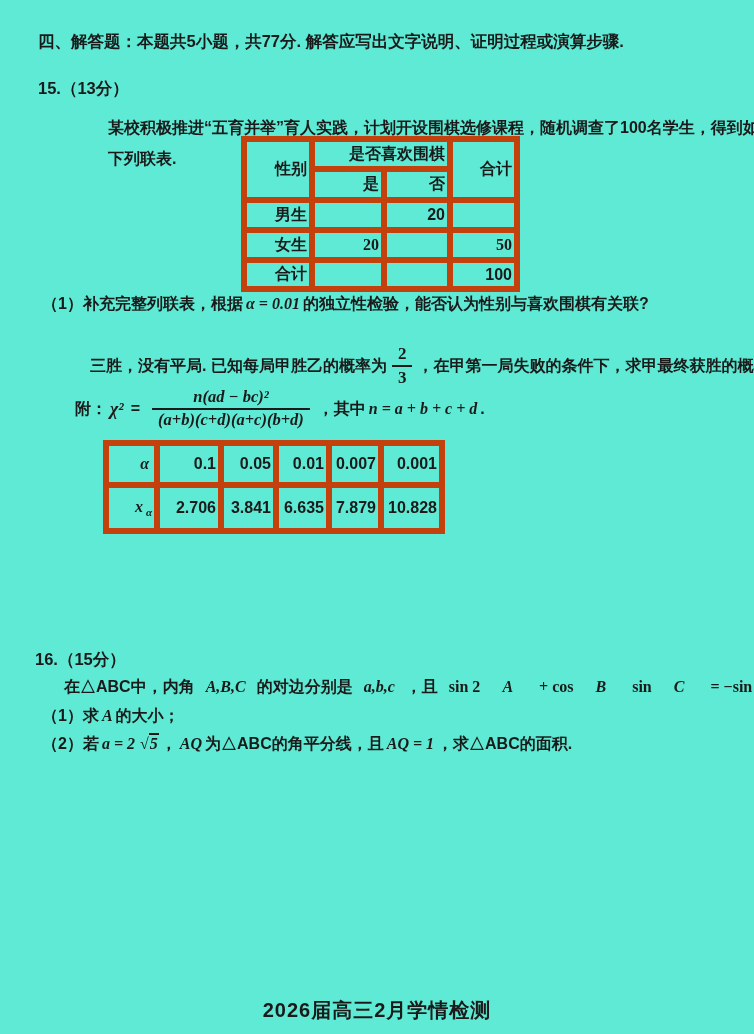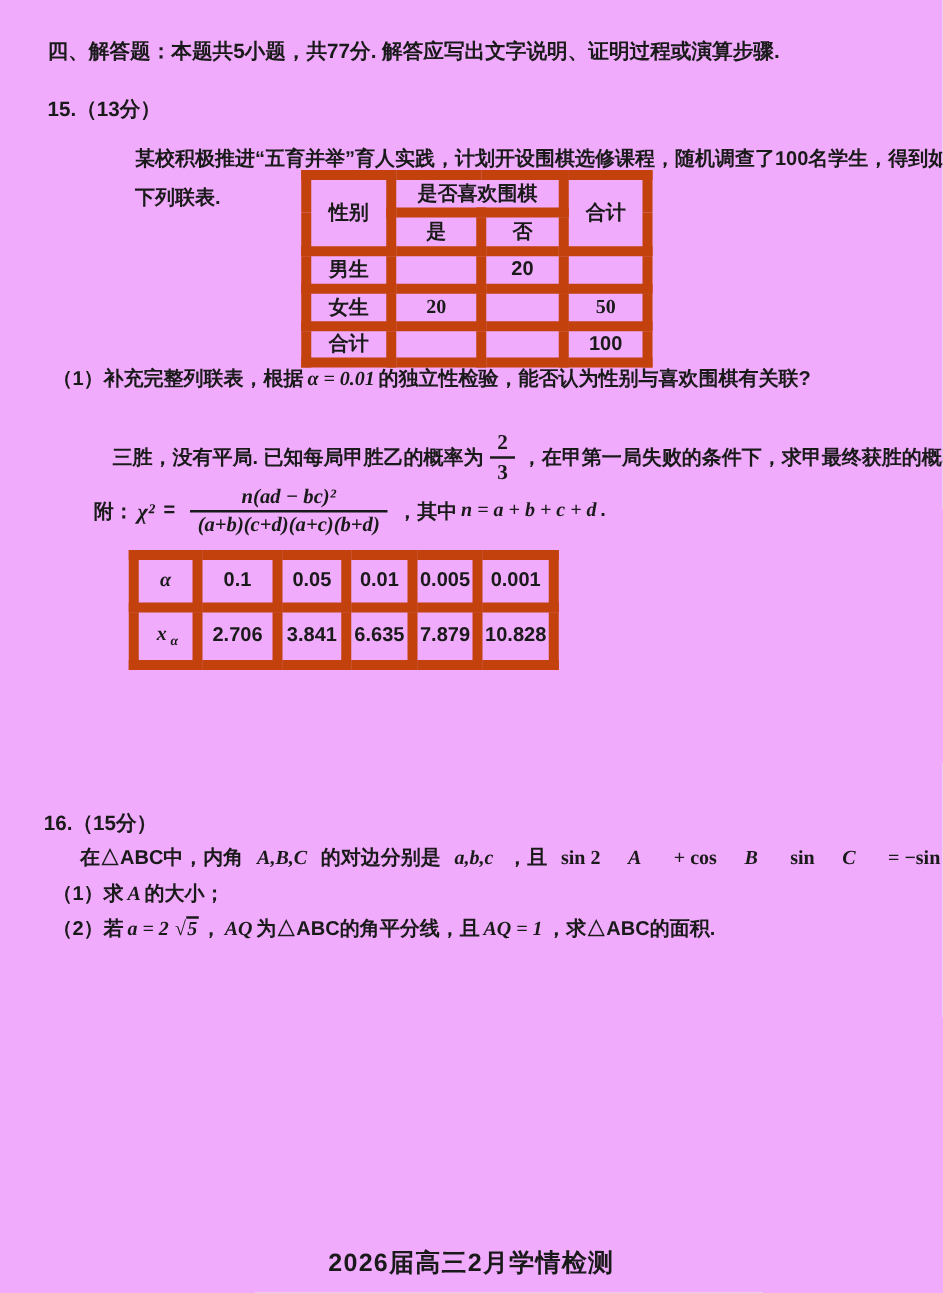--- a/index.html
+++ b/index.html
@@ -1,33 +1,33 @@
 <!DOCTYPE html>
 <html><head>
 <meta charset="utf-8">
 <style>
   * { margin:0; padding:0; box-sizing:border-box; }
   html,body { background:#e8e8e8; }
   .page {
     position:relative; width:754px; height:1034px; margin:0 auto;
-    background:#f0abfc; color:#1a1a1a; overflow:hidden;
+    background:#5eead4; color:#1a1a1a; overflow:hidden;
     font-family:"Liberation Sans", sans-serif; font-weight:700; font-size:16px;
   }
   .abs { position:absolute; white-space:nowrap; }
   .line { line-height:22px; }
   .math {
     font-family:"Liberation Serif", serif; font-style:italic; font-weight:700;
     margin:0 3px;
   }
   .rm { font-style:normal; }
   .eq .math { margin:0 11px; }
   
   table { border-collapse:collapse; table-layout:fixed; }
   td {
-    border:8px solid #c2410c; text-align:center; vertical-align:middle;
+    border:6px solid #c2410c; text-align:right; vertical-align:middle;
     font-weight:700; font-size:16px; color:#1a1a1a; padding:0 2px;
   }
   
   .line-flex { display:flex; align-items:center; white-space:nowrap; }
   .frac {
     display:inline-flex; flex-direction:column; align-items:center;
     line-height:1.15; font-family:"Liberation Serif", serif; font-weight:700;
     margin:0 5px; vertical-align:middle;
   }
   .frac .num, .frac .den { padding:1px 6px; }
@@ -110,21 +110,21 @@
     <span>.</span>
   </div>
 
   <table class="abs" style="left:103px; top:440px;">
     <tbody>
         <tr style="height:42px;">
       <td style="width:51px;"><span class="math">α</span></td>
       <td style="width:64px;">0.1</td>
       <td style="width:55px;">0.05</td>
       <td style="width:53px;">0.01</td>
-      <td style="width:52px;">0.005</td>
+      <td style="width:52px;">0.007</td>
       <td style="width:61px;">0.001</td>
     </tr>
     <tr style="height:46px;padding-left:39px;">
       <td><span class="math">x</span><sub class="math">α</sub></td>
       <td>2.706</td>
       <td>3.841</td>
       <td>6.635</td>
       <td>7.879</td>
       <td>10.828</td>
     </tr>

